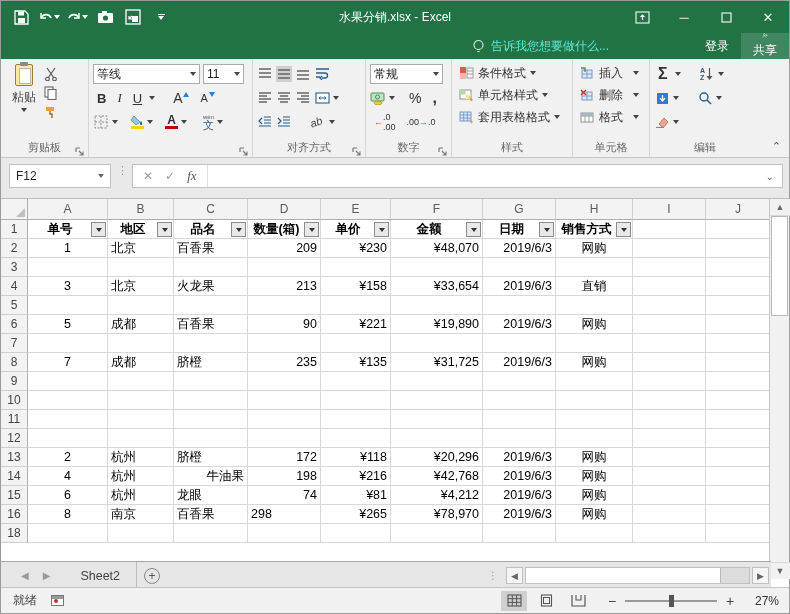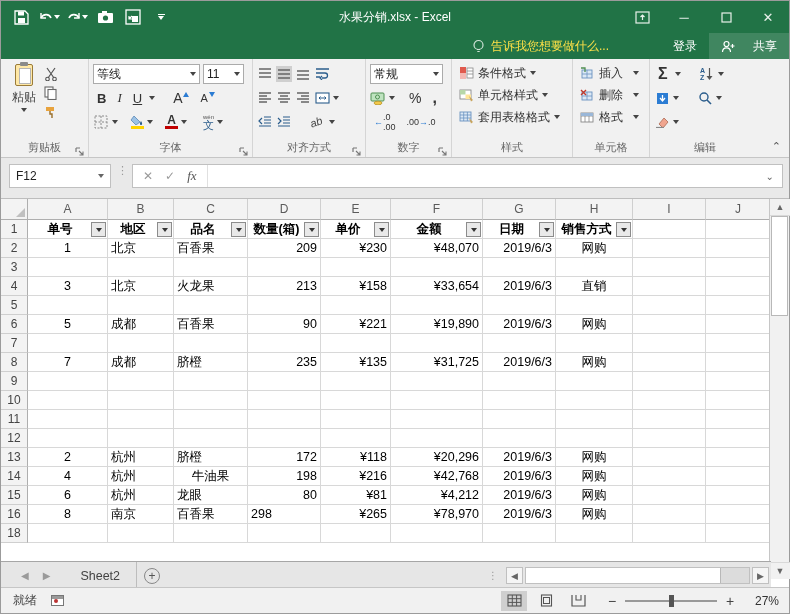--- a/index.html
+++ b/index.html
@@ -16,24 +16,24 @@
   .tri-dark { border-top-color:#444; }
   .title-text { position:absolute; left:0; right:0; text-align:center; font-size:12px; color:#fff; pointer-events:none; }
   .win-controls { position:absolute; right:0; top:0; height:32px; display:flex; }
   .win-controls .wbtn { width:42px; height:32px; display:flex; align-items:center; justify-content:center; color:#e8f0ea; font-size:13px; }
 
   
   .tabrow { position:absolute; top:32px; left:0; width:100%; height:26px; background:#217346; display:flex; align-items:stretch; color:#fff; }
   .rtab { padding:0 14px; display:flex; align-items:center; font-size:12.5px; cursor:default;margin-top:36px; }
   .rtab.file { padding:0 17px; }
   .rtab.active { background:#f1f1f1; color:#217346; }
-  .tellme { display:flex; align-items:center; gap:6px; color:#fde047; padding-left:16px; font-size:12px; }
+  .tellme { display:flex; align-items:center; gap:6px; color:#5eead4; padding-left:16px; font-size:12px; }
   .tab-right { margin-left:auto; display:flex; align-items:center; }
   .signin { padding:0 12px; font-size:12px; }
-  .share { display:flex; align-items:center; gap:18px; background:rgba(255,255,255,.14); padding:0 12px; height:100%; font-size:12px; }
+  .share { display:flex; align-items:center; gap:4px; background:rgba(255,255,255,.14); padding:0 12px; height:100%; font-size:12px;flex-direction:column; }
 
   
   .ribbon { position:absolute; top:58px; left:0; width:100%; height:99px; background:#f1f1f1; border-bottom:1px solid #c6c6c6; display:flex; }
   .rgroup { position:relative; padding:3px 8px 16px 4px; border-right:1px solid #d5d5d5; height:100%; }
   .rgroup-label { position:absolute; bottom:2px; left:0; right:0; text-align:center; font-size:11px; color:#666; }
   .launcher { position:absolute; bottom:2px; right:3px; width:10px; height:10px; color:#777; }
   .collapse { position:absolute; right:8px; bottom:4px; color:#555; font-size:11px; }
   .icon16 { width:16px; height:16px; display:inline-flex; align-items:center; justify-content:center; }
   .rrow { display:flex; align-items:center; height:24px; gap:3px; }
   
@@ -299,21 +299,20 @@
           <span class="bar" style="background:#c00000;"></span>
         </span>
           <span class="tri tri-dark"></span>
         <span style="width:10px;"></span>
         <span class="colorbar">
           <span style="font-size:6px;color:#555;line-height:5px;">wén</span>
           <span style="font-size:11px;color:#2b5d8c;line-height:10px;">文</span>
         </span>
           <span class="tri tri-dark"></span>
       </div>
-      <div class="rgroup-label">字体</div>
       <div class="launcher">
         <svg width="9" height="9" viewBox="0 0 9 9">
             <path d="M1 1 v4 M1 1 h4" stroke="#777" stroke-width="1.2"></path>
             <path d="M4 4 L8 8 M8 4.5 V8 H4.5" stroke="#777" stroke-width="1.1" fill="none"></path>
           </svg>
       </div>
     </div>
 
     <div class="rgroup" style="width:113px;">
       <div class="rrow">
@@ -760,35 +759,35 @@
         <div class="cell" style="width: 92px; text-align: right;">¥20,296</div>
         <div class="cell" style="width: 73px; text-align: right;">2019/6/3</div>
         <div class="cell" style="width: 77px; text-align: center;">网购</div>
         <div class="cell" style="width: 73px;"></div>
         <div class="cell" style="width: 65px;"></div>
       </div>
       <div class="gridrow">
         <div class="rowhdr">14</div>
         <div class="cell" style="width: 80px; text-align: center;">4</div>
         <div class="cell" style="width: 66px; text-align: left;">杭州</div>
-        <div class="cell" style="width: 74px; text-align: center;">牛油果</div>
+        <div class="cell" style="width: 74px; text-align: right;">牛油果</div>
         <div class="cell" style="width: 73px; text-align: right;">198</div>
         <div class="cell" style="width: 70px; text-align: right;">¥216</div>
         <div class="cell" style="width: 92px; text-align: right;">¥42,768</div>
         <div class="cell" style="width: 73px; text-align: right;">2019/6/3</div>
         <div class="cell" style="width: 77px; text-align: center;">网购</div>
         <div class="cell" style="width: 73px;"></div>
         <div class="cell" style="width: 65px;"></div>
       </div>
       <div class="gridrow">
         <div class="rowhdr">15</div>
         <div class="cell" style="width: 80px; text-align: center;">6</div>
         <div class="cell" style="width: 66px; text-align: left;">杭州</div>
         <div class="cell" style="width: 74px; text-align: left;">龙眼</div>
-        <div class="cell" style="width: 73px; text-align: right;">80</div>
+        <div class="cell" style="width: 73px; text-align: right;">74</div>
         <div class="cell" style="width: 70px; text-align: right;">¥81</div>
         <div class="cell" style="width: 92px; text-align: right;">¥4,212</div>
         <div class="cell" style="width: 73px; text-align: right;">2019/6/3</div>
         <div class="cell" style="width: 77px; text-align: center;">网购</div>
         <div class="cell" style="width: 73px;"></div>
         <div class="cell" style="width: 65px;"></div>
       </div>
       <div class="gridrow">
         <div class="rowhdr">16</div>
         <div class="cell" style="width: 80px; text-align: center;">8</div>

